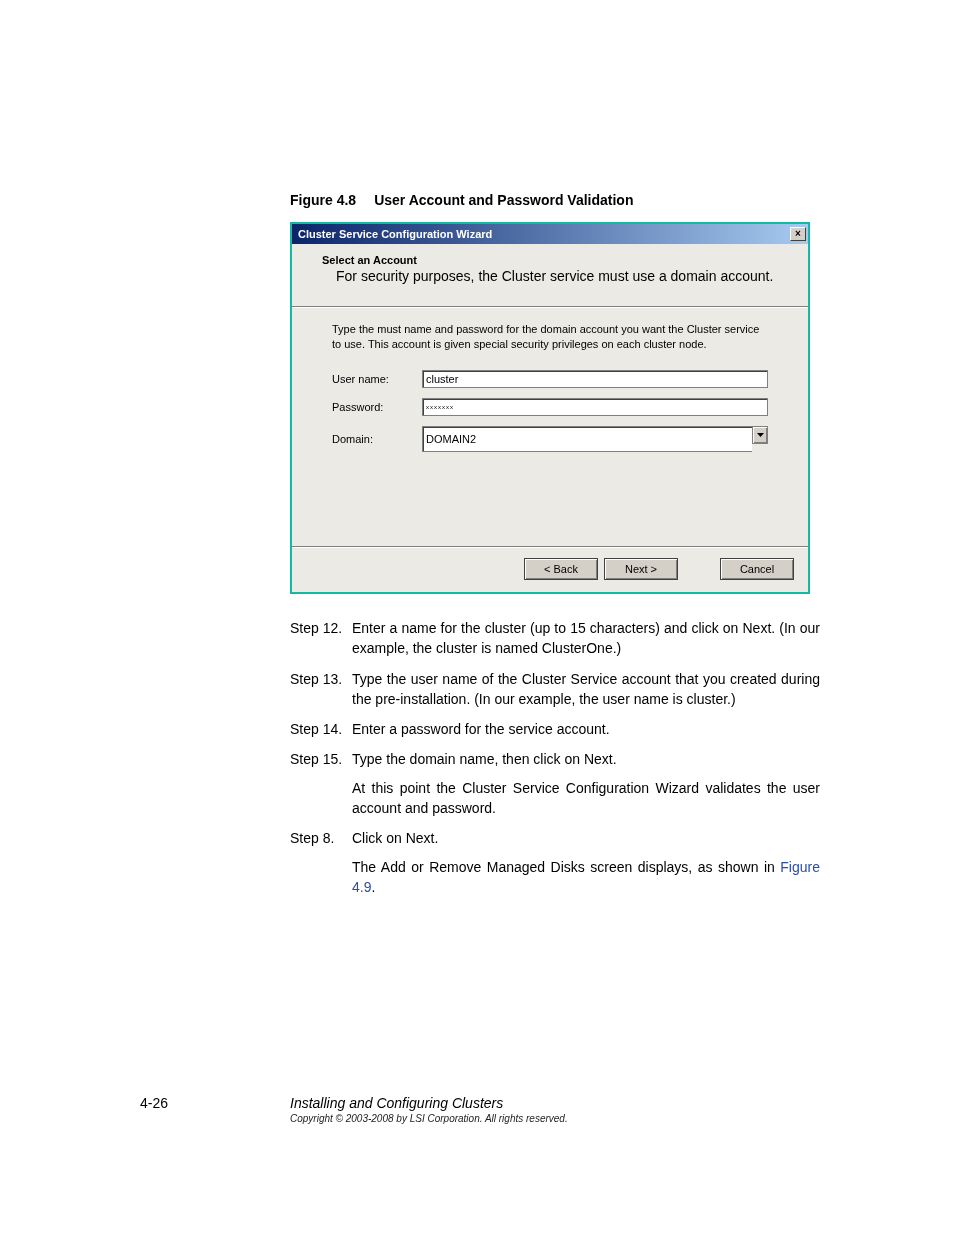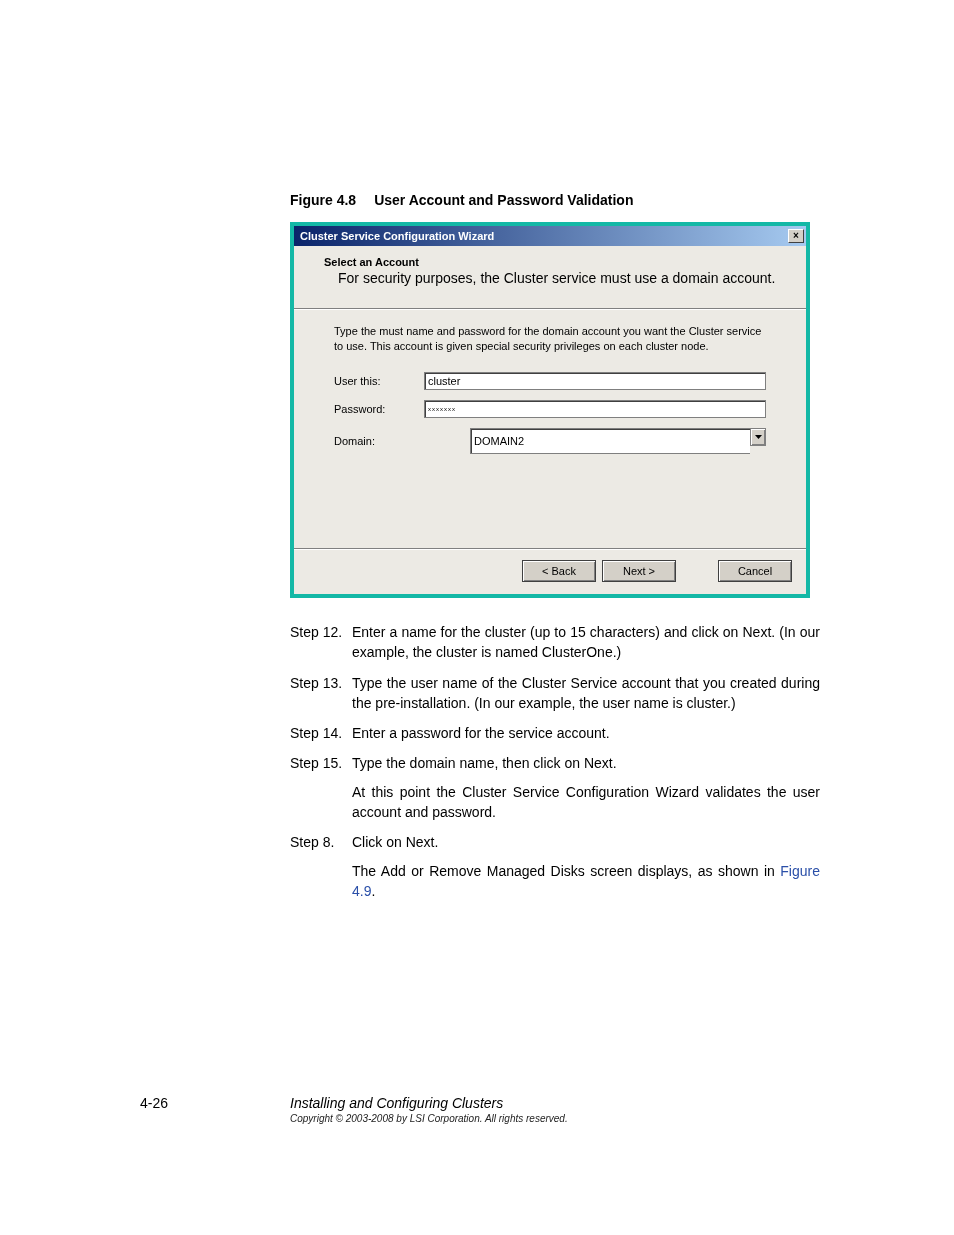--- a/index.html
+++ b/index.html
@@ -24,21 +24,21 @@
   .fig-caption {
     font-size: 14px;
     font-weight: bold;
     margin-bottom: 14px;
   }
   .fig-caption .gap { display:inline-block; width:18px; }
 
   
   .dialog {
     width: 520px;
-    border: 4px solid #14b8a6;
+    border: 2px solid #14b8a6;
     background: #eceae4;
     font-family: "Tahoma", "Segoe UI", sans-serif;
     font-size: 11px;
     color: #000;
     box-sizing: border-box;
   }
   .titlebar {
     background: linear-gradient(to right, #0a246a, #a6caf0);
     color: #fff;
     display: flex;
@@ -118,21 +118,20 @@
     flex: 1;
     height: 20px;
     border: 1px solid #7f7f7f;
     border-right: none;
     background: #fff;
     font-family: inherit;
     font-size: 11px;
     padding: 12px 3px;
     box-sizing: border-box;
     box-shadow: inset 1px 1px 0 #404040;
-    margin-left: 46px;
   }
   .combo-btn {
     width: 16px;
     height: 18px;
     border: 1px solid #7f7f7f;
     background: #d4d0c8;
     box-sizing: border-box;
     display:flex; align-items:center; justify-content:center;
     box-shadow: inset 1px 1px 0 #fff, inset -1px -1px 0 #808080;
   }
@@ -225,21 +224,21 @@
 
       <div class="header-pane">
         <div class="h1">Select an Account</div>
         <div class="h2">For security purposes, the Cluster service must use a domain account.</div>
       </div>
 
       <div class="body-pane">
         <div class="instr">Type the must name and password for the domain account you want the Cluster service to use. This account is given special security privileges on each cluster node.</div>
 
         <div class="form-row">
-          <label>User this:</label>
+          <label>User name:</label>
           <input class="text-input" type="text" value="cluster" style="">
         </div>
 
         <div class="form-row">
           <label>Password:</label>
           <input class="text-input" type="text" style="font-size: 6px; letter-spacing: 1px;" value="xxxxxxx">
         </div>
 
         <div class="form-row">
           <label>Domain:</label>

